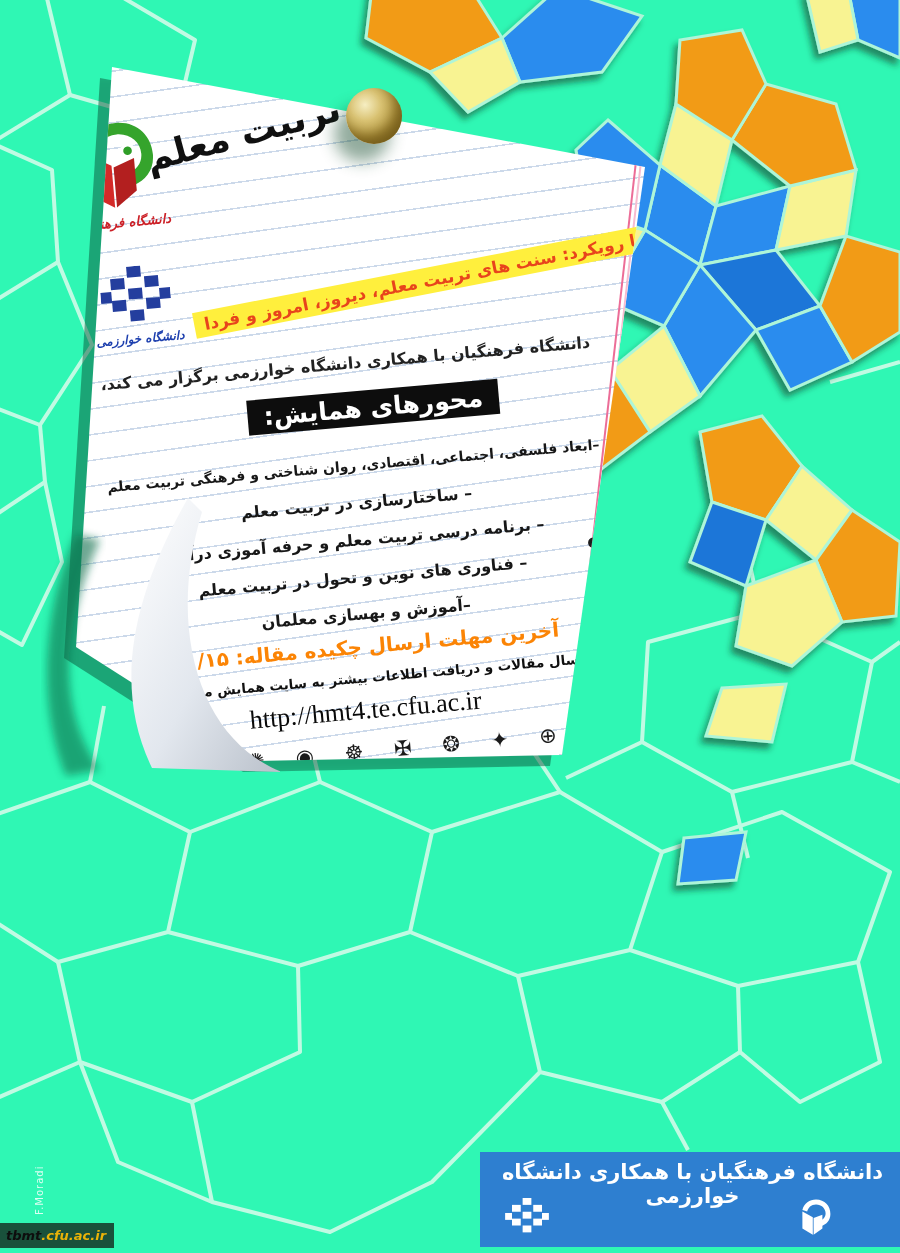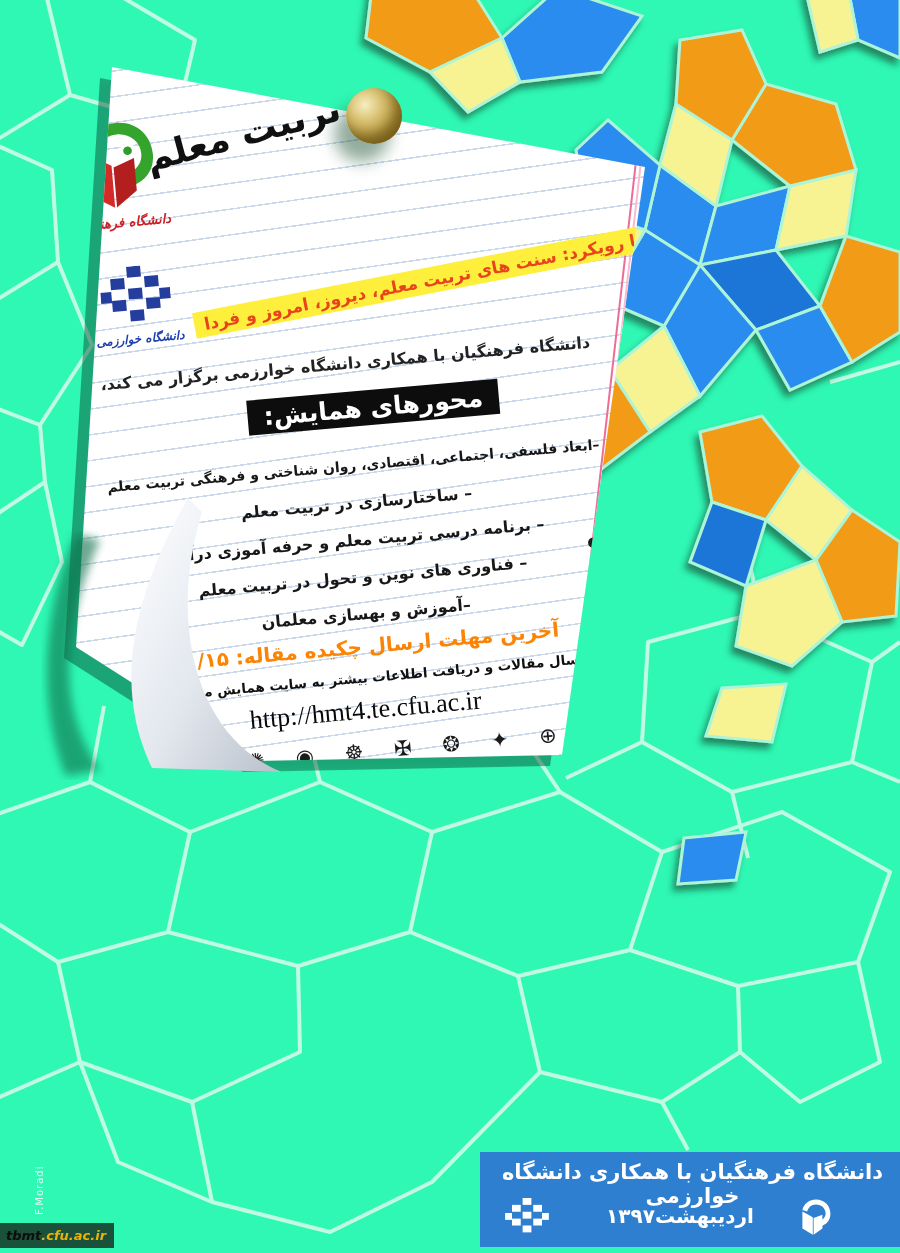--- a/index.html
+++ b/index.html
@@ -295,21 +295,20 @@
           <rect x="45" y="11" width="14" height="11"></rect>
           <rect x="0" y="24" width="11" height="11"></rect>
           <rect x="28" y="22" width="14" height="11"></rect>
           <rect x="59" y="24" width="11" height="11"></rect>
           <rect x="11" y="33" width="14" height="11"></rect>
           <rect x="45" y="33" width="14" height="11"></rect>
           <rect x="28" y="44" width="14" height="11"></rect>
         </g>
       </svg>
     </div>
-    <div id="footer-line2" class="fa">اردیبهشت۱۳۹۷</div>
     <div class="footer-logo" style="left:318px;">
       <svg width="36" height="40" viewBox="0 0 84 100">
         <path d="M42,4 C64,4 78,20 78,40 C78,56 68,66 56,70 L50,58 C60,54 66,48 66,38 C66,26 56,16 42,16 C30,16 22,24 20,34 L8,30 C12,14 26,4 42,4 Z" fill="#ffffff"></path>
         <path d="M8,34 L34,48 L34,92 L8,76 Z" fill="#ffffff"></path>
         <path d="M36,50 L58,42 L58,76 L36,92 Z" fill="#ffffff"></path>
         <circle cx="52" cy="34" r="7" fill="#2e7fd0"></circle>
       </svg>
     </div>
   </div>
 

